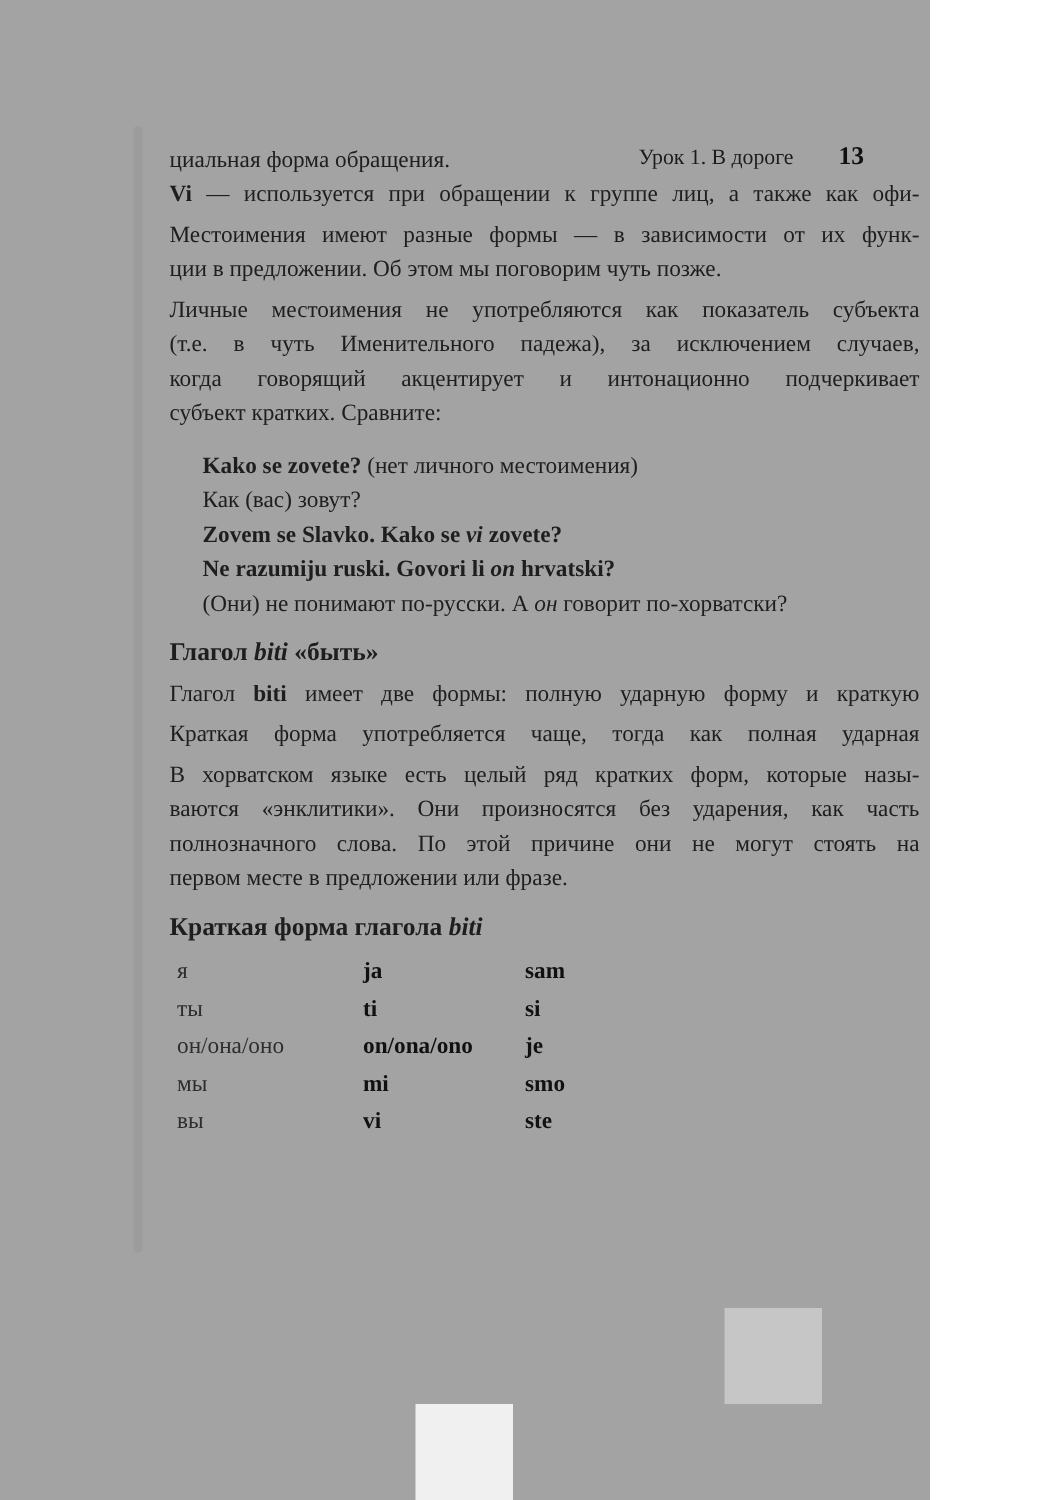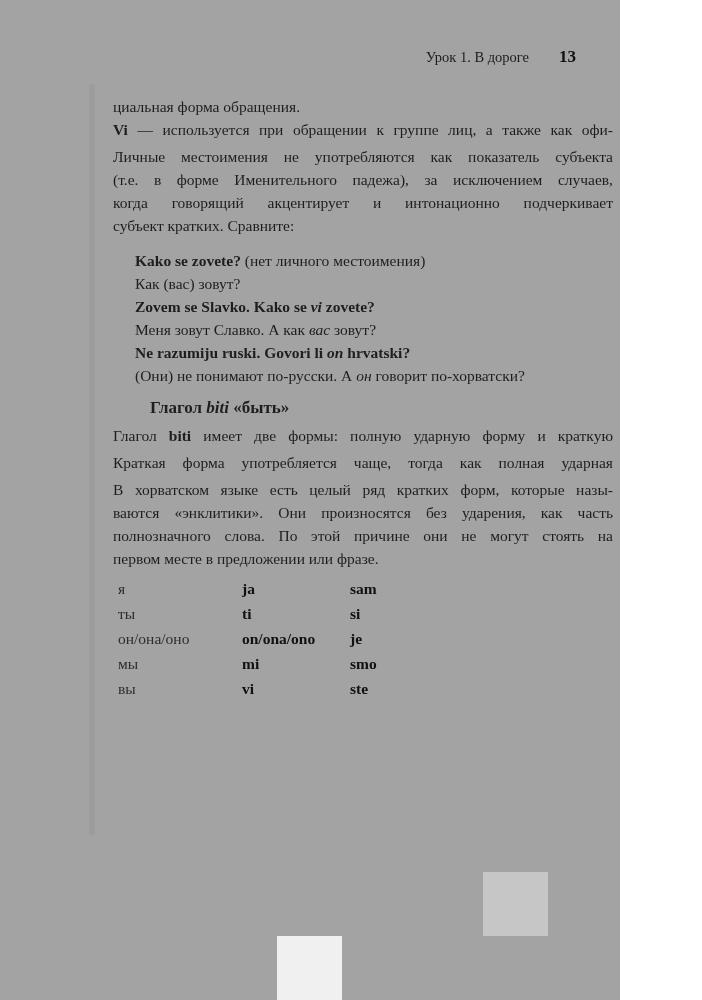--- a/index.html
+++ b/index.html
@@ -9,37 +9,37 @@
     background:#a3a3a3;
     overflow:hidden;
     font-family:Liberation Serif, serif;
     color:#1e1e1e;
   }
   .page-header{
     position:absolute;top:47px;right:44px;
     display:flex;align-items:baseline;gap:30px;
   }
   .chapter-title{font-size:14.5px;color:#1c1c1c;}
-  .page-number{font-size:17px;font-weight:bold;color:#111;}
+  .page-number{font-size:17px;font-weight:bold;color:#111;margin-top:47px;}
   .left-rule{
     position:absolute;left:89px;top:84px;
     width:6px;height:751px;border-radius:3px;
   }
   .content{
     position:absolute;left:113px;top:88px;width:500px;
     padding-top:7px;
     font-size:15.5px;
   }
   .blk.paragraph{margin:0 0 4px 0;}
   .line{line-height:23px;}
   .just{text-align:justify;text-align-last:justify;}
   .blk.example{margin:12px 0 0 22px;}
   .blk.example .line{line-height:23px;}
   .blk.heading{margin:10px 0 5px 0;font-size:17px;}
-  .blk.heading .line{line-height:22px;margin-left:37px;}
+  .blk.heading .line{line-height:22px;}
   .b{font-weight:bold;}
   .i{font-style:italic;}
   .conj-table{margin-top:6px;padding-left:5px;}
   .trow{display:flex;height:25px;align-items:center;}
   .cell-ru{width:124px;color:#2d2d2d;}
   .cell-hr{width:108px;font-weight:bold;color:#111;}
   .cell-enc{font-weight:bold;color:#111;}
   .wm-square{position:absolute;}
 </style>
 </head>
@@ -53,47 +53,53 @@
   </div>
 
   <div class="left-rule" style="background: rgb(156, 156, 156);"></div>
 
   <div class="content">
       <div class="blk paragraph">
         <div class="line"><span>циальная форма обращения.</span></div>
         <div class="line just"><span class="b">Vi</span><span> — используется при обращении к группе лиц, а также как офи-</span></div>
       </div>
       <div class="blk paragraph">
+        <div class="line just"><span>Местоимения имеют разные формы — в зависимости от их функ-</span></div>
+        <div class="line"><span>ции в предложении. Об этом мы поговорим чуть позже.</span></div>
+      </div>
+      <div class="blk paragraph">
         <div class="line just"><span>Личные местоимения не употребляются как показатель субъекта</span></div>
-        <div class="line just"><span>(т.е. в форме Именительного падежа), за исключением случаев,</span></div>
+        <div class="line just"><span>(т.е. в чуть Именительного падежа), за исключением случаев,</span></div>
         <div class="line just"><span>когда говорящий акцентирует и интонационно подчеркивает</span></div>
         <div class="line"><span>субъект кратких. Сравните:</span></div>
       </div>
       <div class="blk example">
         <div class="line"><span class="b">Kako se zovete?</span><span> (нет личного местоимения)</span></div>
         <div class="line"><span>Как (вас) зовут?</span></div>
         <div class="line"><span class="b">Zovem se Slavko. Kako se </span><span class="b i">vi</span><span class="b"> zovete?</span></div>
-        <div class="line"><span>Меня зовут Славко. А как </span><span class="i">вас</span><span> зовут?</span></div>
         <div class="line"><span class="b">Ne razumiju ruski. Govori li </span><span class="b i">on</span><span class="b"> hrvatski?</span></div>
         <div class="line"><span>(Они) не понимают по-русски. А </span><span class="i">он</span><span> говорит по-хорватски?</span></div>
       </div>
       <div class="blk heading">
         <div class="line"><span class="b">Глагол </span><span class="b i">biti</span><span class="b"> «быть»</span></div>
       </div>
       <div class="blk paragraph">
         <div class="line just"><span>Глагол </span><span class="b">biti</span><span> имеет две формы: полную ударную форму и краткую</span></div>
       </div>
       <div class="blk paragraph">
         <div class="line just"><span>Краткая форма употребляется чаще, тогда как полная ударная</span></div>
       </div>
       <div class="blk paragraph">
         <div class="line just"><span>В хорватском языке есть целый ряд кратких форм, которые назы-</span></div>
         <div class="line just"><span>ваются «энклитики». Они произносятся без ударения, как часть</span></div>
         <div class="line just"><span>полнозначного слова. По этой причине они не могут стоять на</span></div>
         <div class="line"><span>первом месте в предложении или фразе.</span></div>
+      </div>
+      <div class="blk heading">
+        <div class="line"><span class="b">Краткая форма глагола </span><span class="b i">biti</span></div>
       </div>
       <div class="conj-table">
         <div class="trow">
           <div class="cell-ru">я</div>
           <div class="cell-hr">ja</div>
           <div class="cell-enc">sam</div>
         </div>
         <div class="trow">
           <div class="cell-ru">ты</div>
           <div class="cell-hr">ti</div>

